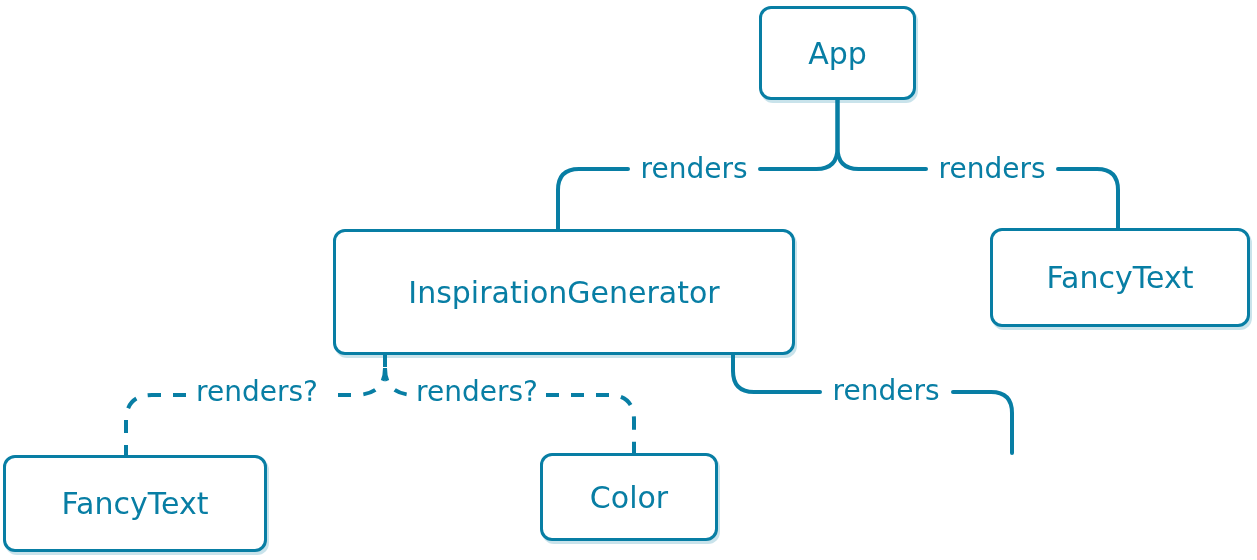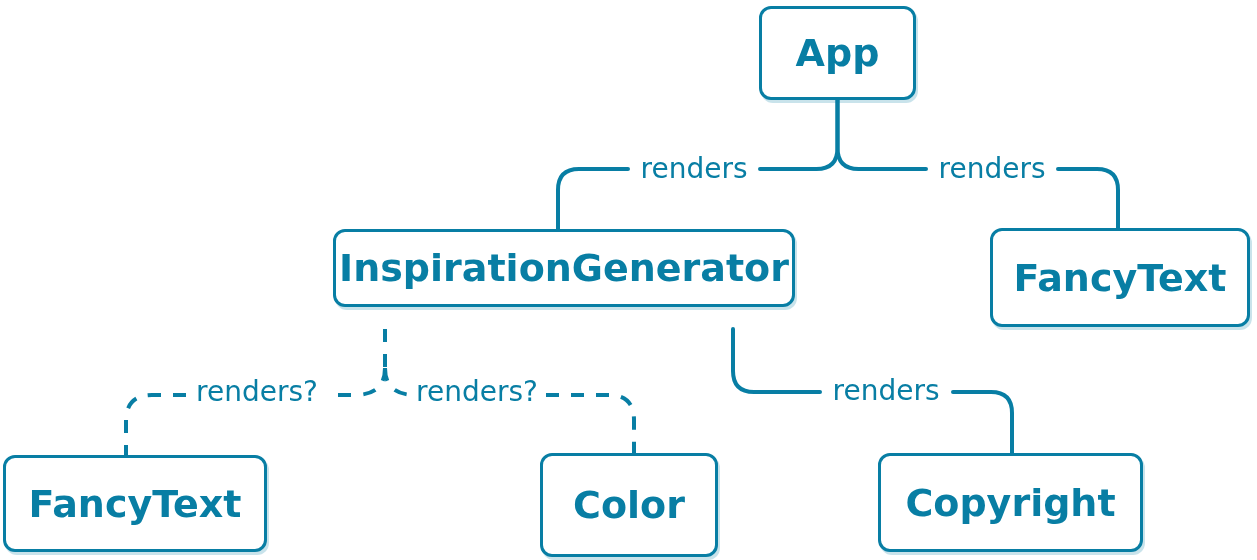--- a/index.html
+++ b/index.html
@@ -19,21 +19,21 @@
     stroke:var(--accent); stroke-width:4; fill:none;
     stroke-dasharray:13 12; stroke-linecap:butt;
   }
   .node {
     position:absolute; box-sizing:border-box;
     display:flex; align-items:center; justify-content:center;
     background:var(--node-bg);
     border:3px solid var(--accent);
     border-radius:12px;
     color:var(--accent);
-    font-size:38px; font-weight:700;
+    font-size:30px; font-weight:400;
     box-shadow:2px 3px 0 rgba(8,126,164,0.22);
     white-space:nowrap;
   }
   .edge-label {
     position:absolute; transform:translate(-50%,-50%);
     color:var(--accent);
     font-size:28px; font-weight:normal;
     white-space:nowrap; line-height:1;
   }
 </style>
@@ -62,19 +62,18 @@
     <path class="edge-dashed" d="M 546 395 H 609 Q 634 395 634 420 V 453"></path>
   </svg>
 
   <div class="edge-label" style="left:694px; top:169px;">renders</div>
   <div class="edge-label" style="left:992px; top:169px;">renders</div>
   <div class="edge-label" style="left:257px; top:392px;">renders?</div>
   <div class="edge-label" style="left:477px; top:392px;">renders?</div>
   <div class="edge-label" style="left:886px; top:391px;">renders</div>
 
   <div class="node" style="left:759px; top:6px; width:157px; height:94px;">App</div>
-  <div class="node" style="left:333px; top:229px; width:462px; height:78px;">InspirationGenerator</div>
+  <div class="node" style="left:333px; top:229px; width:462px; height:126px;">InspirationGenerator</div>
   <div class="node" style="left:990px; top:228px; width:260px; height:99px;">FancyText</div>
   <div class="node" style="left:3px; top:455px; width:264px; height:97px;">FancyText</div>
-  <div class="node" style="left:540px; top:453px; width:178px; height:104px;">Color</div>
-  <div class="node" style="left:878px; top:453px; width:265px; height:99px;">Copyright</div>
+  <div class="node" style="left:540px; top:453px; width:178px; height:88px;">Color</div>
 
 </div>
 
 </body></html>

